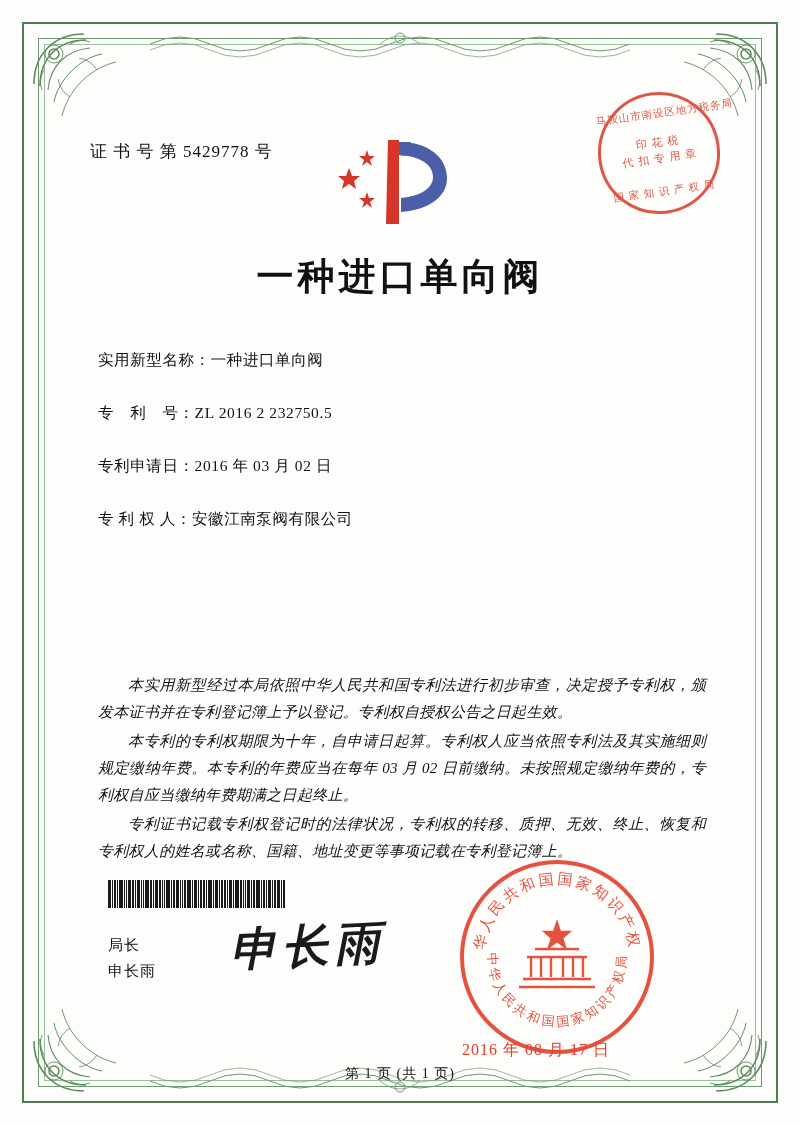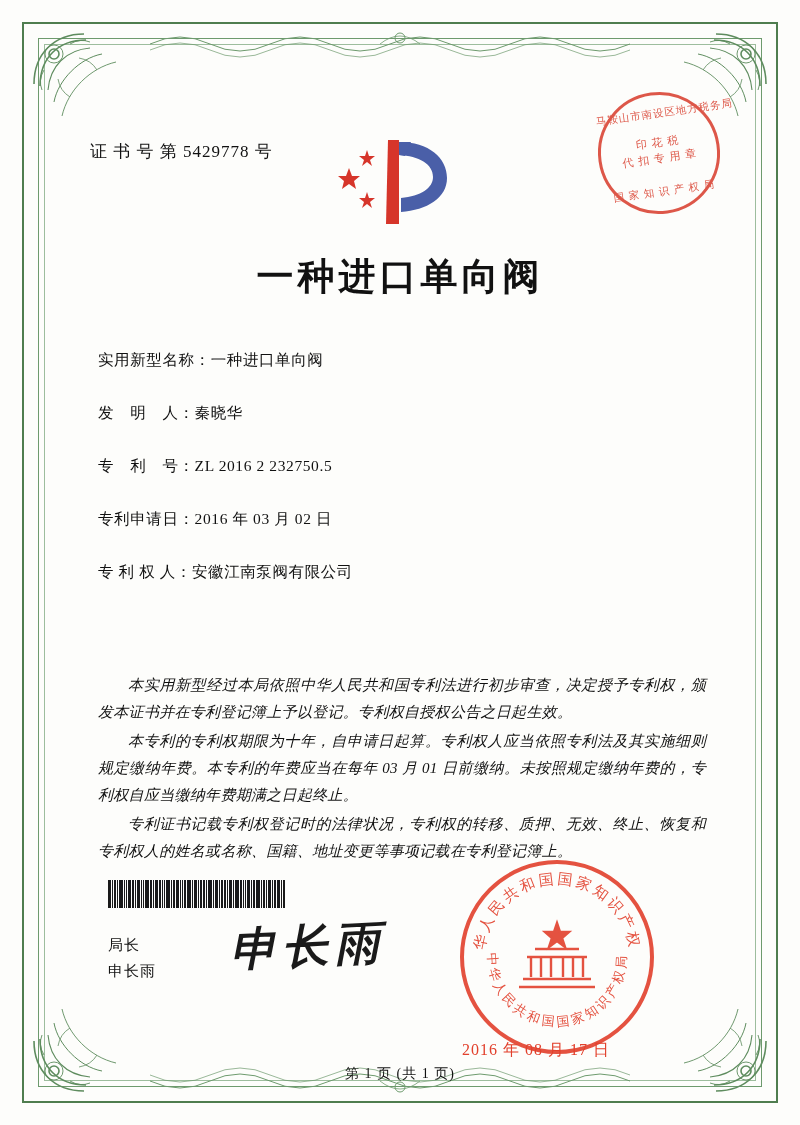--- a/index.html
+++ b/index.html
@@ -353,36 +353,33 @@
       <div class="st-line st-arc-bottom">国 家 知 识 产 权 局</div>
     </div>
 
     <div class="title">一种进口单向阀</div>
 
     <div class="fields">
       <div class="field-row">
         <span class="field-label">实用新型名称：</span><span class="field-value">一种进口单向阀</span>
       </div>
       <div class="field-row">
-        <span class="field-label">发　明　人：</span><span class="field-value">秦晓华</span>
-      </div>
-      <div class="field-row">
         <span class="field-label">专　利　号：</span><span class="field-value">ZL 2016 2 232750.5</span>
       </div>
       <div class="field-row">
         <span class="field-label">专利申请日：</span><span class="field-value">2016 年 03 月 02 日</span>
       </div>
       <div class="field-row">
         <span class="field-label">专 利 权 人：</span><span class="field-value">安徽江南泵阀有限公司</span>
       </div>
     </div>
 
     <div class="paragraphs">
       <p>本实用新型经过本局依照中华人民共和国专利法进行初步审查，决定授予专利权，颁发本证书并在专利登记簿上予以登记。专利权自授权公告之日起生效。</p>
-      <p>本专利的专利权期限为十年，自申请日起算。专利权人应当依照专利法及其实施细则规定缴纳年费。本专利的年费应当在每年 03 月 01 日前缴纳。未按照规定缴纳年费的，专利权自应当缴纳年费期满之日起终止。</p>
+      <p>本专利的专利权期限为十年，自申请日起算。专利权人应当依照专利法及其实施细则规定缴纳年费。本专利的年费应当在每年 03 月 02 日前缴纳。未按照规定缴纳年费的，专利权自应当缴纳年费期满之日起终止。</p>
       <p>专利证书记载专利权登记时的法律状况，专利权的转移、质押、无效、终止、恢复和专利权人的姓名或名称、国籍、地址变更等事项记载在专利登记簿上。</p>
     </div>
 
     <div class="barcode">
       <i style="width:3px"></i>
         <i style="width:1px"></i>
         <i style="width:2px"></i>
         <i style="width:1px"></i>
       <i style="width:4px"></i>
         <i style="width:1px"></i>

